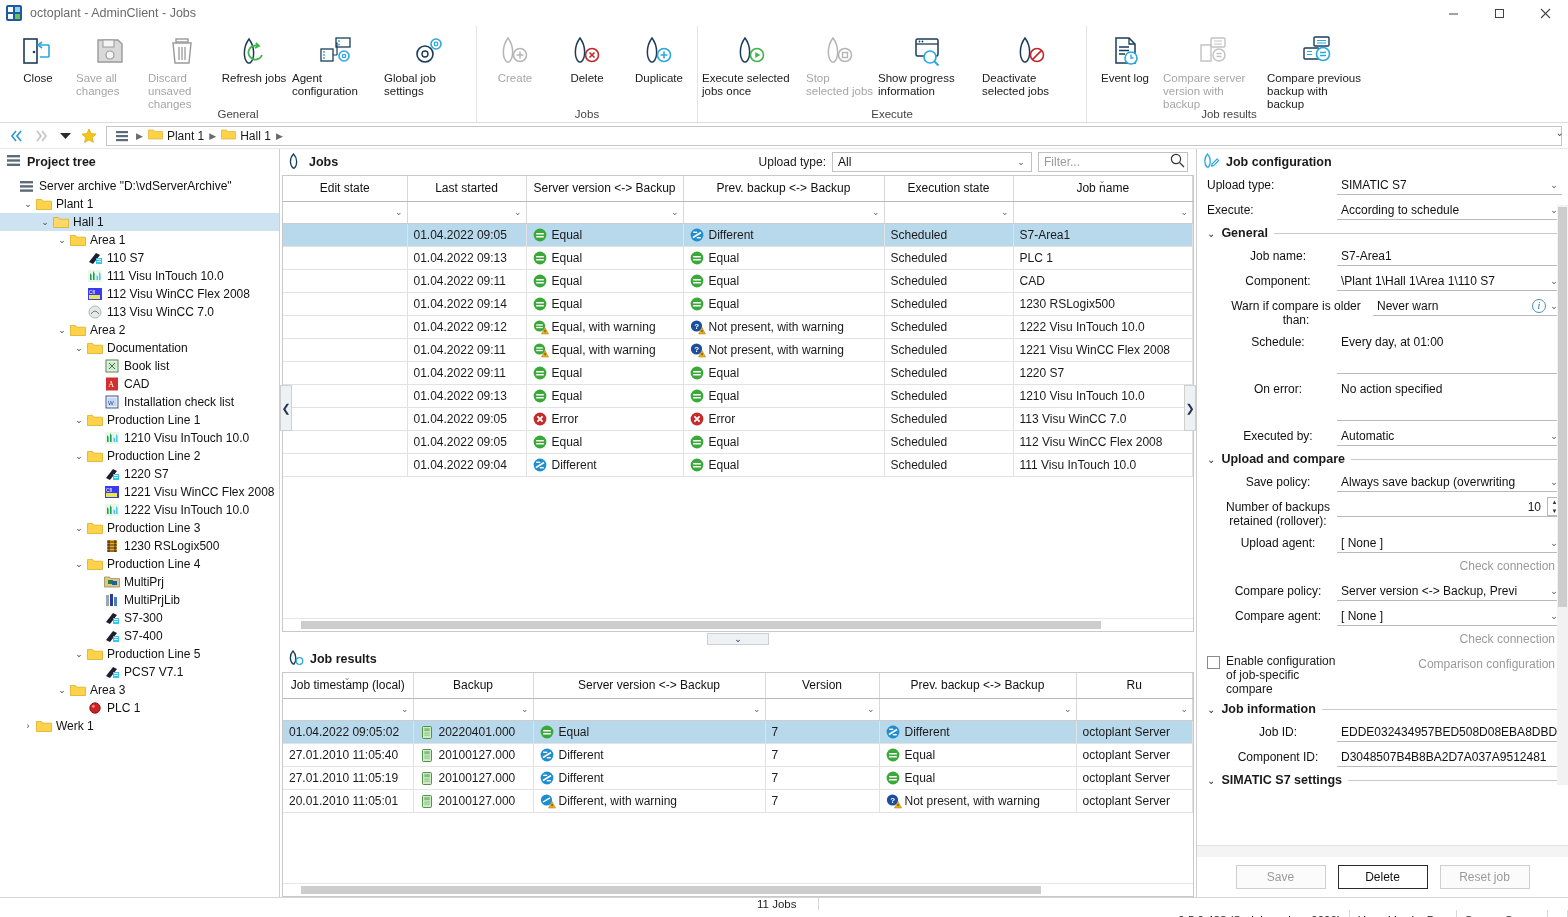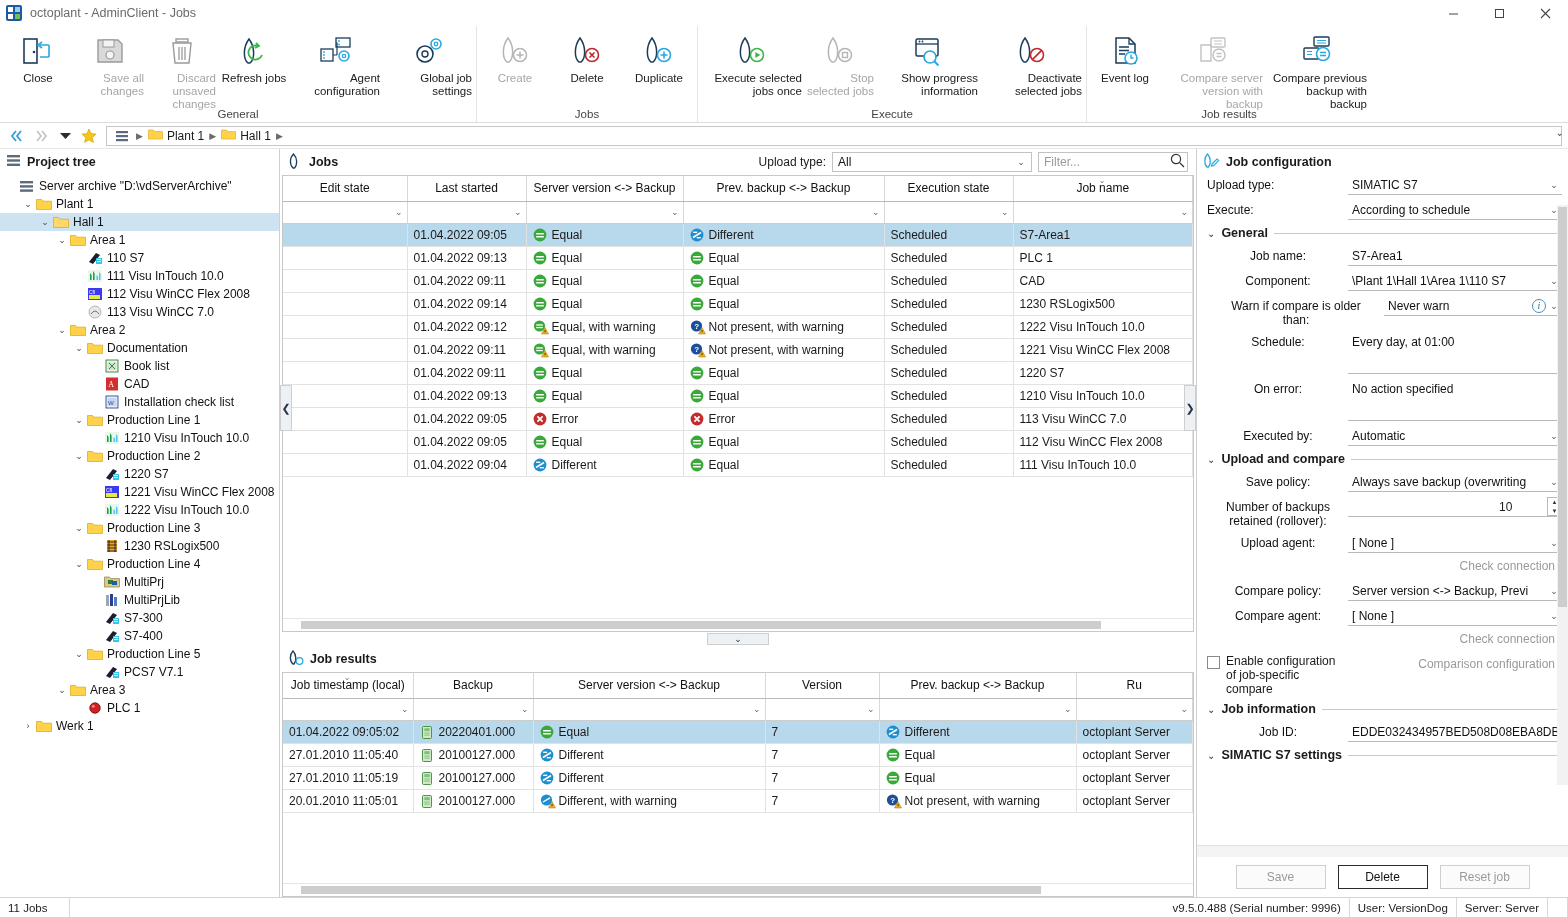--- a/index.html
+++ b/index.html
@@ -62,21 +62,21 @@
     display: flex; flex-direction: column; justify-content: space-between;
     border-right: 1px solid #e4e4e4; padding: 3px 2px 0 2px;
   }
   .rgroup:last-child { border-right: none; }
   .rgroup-items { display: flex; align-items: flex-start; height: 75px; }
   .rgroup-label {
     text-align: center; font-size: 11.5px; color: #444; padding-bottom: 2px;
   }
   .rbtn {
     width: 72px; display: flex; flex-direction: column; align-items: center;
-    padding: 3px 2px 0 2px; text-align: right; cursor: default;
+    padding: 3px 2px 0 2px; text-align: left; cursor: default;
   }
   .rbtn.wide { width: 92px; }
   .rbtn.xwide { width: 104px; }
   .rbtn .ic { height: 38px; display:flex; align-items:center; justify-content:center; }
   .rbtn .lbl { font-size: 11.5px; line-height: 13px; color: #202020; margin-top: 2px; }
   .rbtn.disabled .lbl { color: #a6a6a6; }
 
   
   .crumbbar {
     height: 26px; display: flex; align-items: center; gap: 2px;
@@ -173,21 +173,21 @@
 
   
   .cfg-pane {
     width: 372px; border-left: 1px solid #cfcfcf; display: flex; flex-direction: column;
     background: #fff; position: relative;
   }
   .cfg-body { flex: 1; overflow: hidden; padding: 0 6px 0 10px; position: relative; }
   .cfg-row { display: flex; align-items: flex-start; margin-bottom: 5px; }
   .cfg-lbl { width: 130px; font-size: 12px; padding-top: 3px; color: #111; flex: none; }
   .cfg-lbl.ind { padding-left: 12px; width: 130px; text-align: center; }
-  .cfg-field { flex: 1; min-width: 0; margin-left: 11px; }
+  .cfg-field { flex: 1; min-width: 0; }
   .underline-input {
     height: 20px; border: none; border-bottom: 1px solid #b9b9b9; background: #fff;
     display: flex; align-items: center; font-size: 12px; padding: 0 2px 0 4px; color: #111;
     overflow: hidden; white-space: nowrap;
   }
   .underline-combo {
     height: 20px; border: none; border-bottom: 1px solid #b9b9b9; background: #fff;
     display: flex; align-items: center; font-size: 12px; padding: 0 0 0 4px; color: #111;
   }
   .underline-combo .cval { flex: 1; overflow: hidden; white-space: nowrap; }
@@ -230,21 +230,21 @@
   }
   .fbtn.enabled { border: 1px solid #2b2b2b; color: #111; background: #fff; }
   .vscroll-track {
     position: absolute; right: 0; top: 30px; bottom: 60px; width: 11px; background: #f2f2f2;
   }
   .vscroll-thumb { position: absolute; left: 1px; width: 9px; background: #cdcdcd; }
 
   
   .statusbar {
     height: 20px; border-top: 1px solid #d4d4d4; display: flex; align-items: center;
-    font-size: 11.5px; color: #222; background: #fff;
+    font-size: 11.5px; color: #222; background: #fff; flex-direction: column;
   }
   .sb-cell { padding: 0 8px; border-right: 1px solid #d8d8d8; height: 20px; display: flex; align-items: center; }
   .sb-right { margin-left: auto; display: flex; }
 
   .hsb-outer { height: 12px; background: #f4f4f4; border-top: 1px solid #e0e0e0; }
 </style>
 </head>
 <body>
 
 <div class="app">
@@ -1566,21 +1566,21 @@
               <span class="cval">Always save backup (overwriting</span>
               <span class="carrow">⌄</span>
             </div>
           </div>
         </div>
 
         <div class="cfg-row">
           <div class="cfg-lbl ind" style="line-height:14px;">Number of backups retained (rollover):</div>
           <div class="cfg-field">
             <div class="spin">
-              <span class="v" style="text-align:left;padding-right:6px;">10</span>
+              <span class="v" style="text-align:right;padding-right:6px;">10</span>
               <span class="arrows">
                   <span>▲</span>
                   <span>▼</span>
                 </span>
             </div>
           </div>
         </div>
 
         <div class="cfg-row">
           <div class="cfg-lbl ind">Upload agent:</div>
@@ -1634,20 +1634,26 @@
           <span class="rule"></span>
         </div>
 
         <div class="cfg-row">
           <div class="cfg-lbl ind">Job ID:</div>
           <div class="cfg-field">
             <div class="underline-input">EDDE032434957BED508D08EBA8DBD</div>
           </div>
         </div>
 
+        <div class="cfg-row">
+          <div class="cfg-lbl ind">Component ID:</div>
+          <div class="cfg-field">
+            <div class="underline-input">D3048507B4B8BA2D7A037A9512481</div>
+          </div>
+        </div>
 
         <div class="section-hd" style="margin-bottom:0;">
           <span class="tw">⌄</span>
           <span class="nm">SIMATIC S7 settings</span>
           <span class="rule"></span>
         </div>
 
         <div class="vscroll-track">
           <div class="vscroll-thumb" style="top:2px; height:400px;"></div>
         </div>

